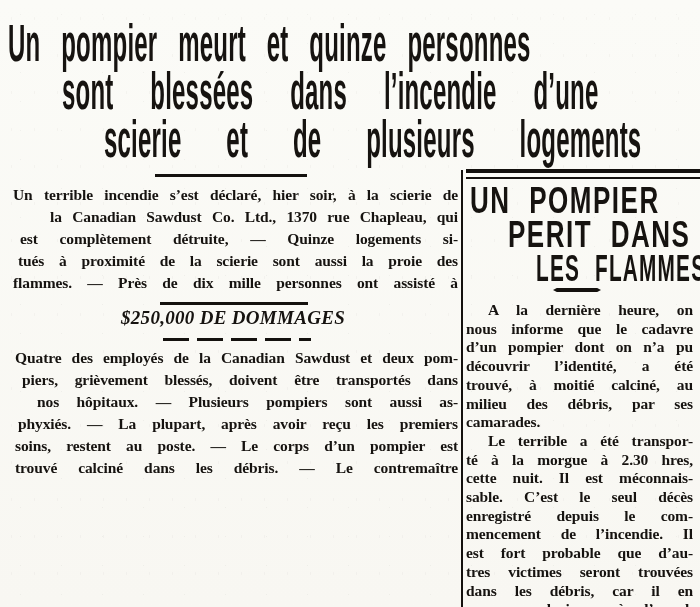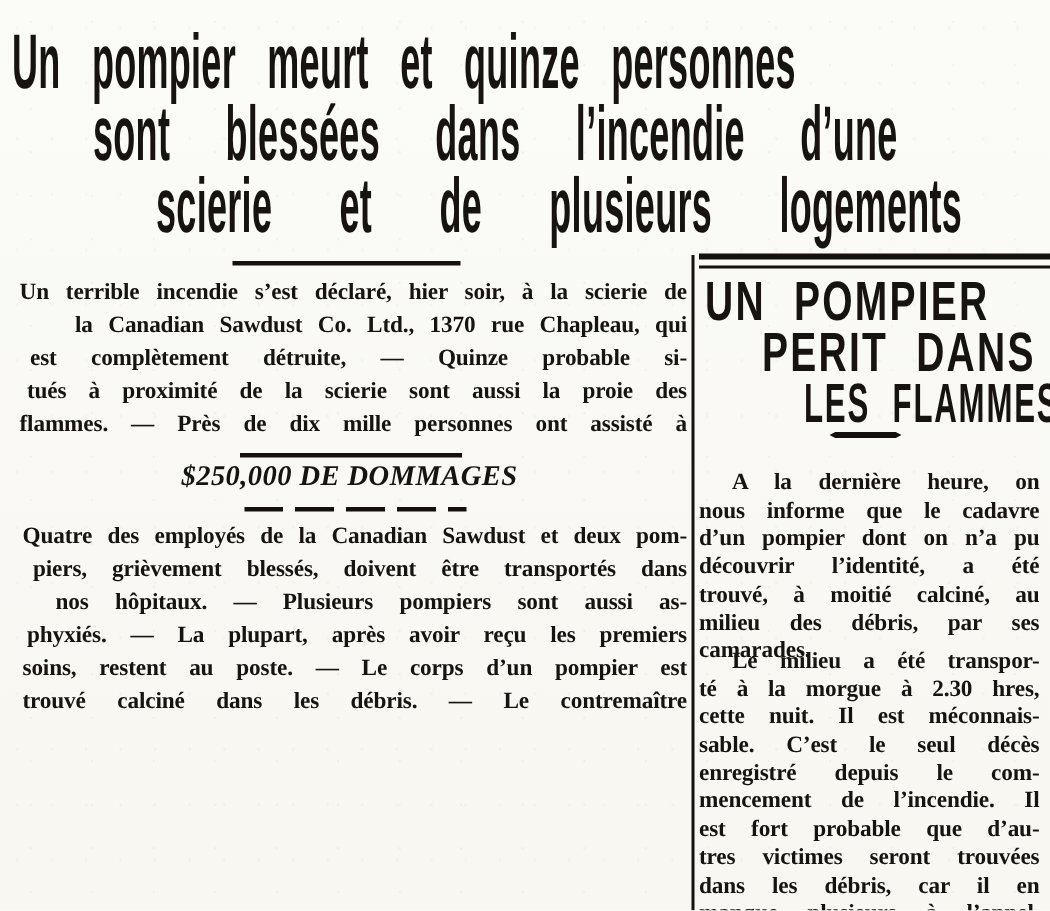--- a/index.html
+++ b/index.html
@@ -68,40 +68,40 @@
   
   .para { position:absolute; font-weight:bold; }
   .jline { text-align:justify; text-align-last:justify; letter-spacing:-0.1px; }
   .jl-last { text-align-last:left; }
 
   .lpara  { left:8px; width:450px; font-size:15.5px; line-height:22px; }
   .lpara1 { top:184px; }
   .lpara2 { top:347px; }
 
   .rpara  { left:466px; width:227px; font-size:15.5px; line-height:18.7px; }
-  .rpara1 { top:313px; }
+  .rpara1 { top:301px; }
   .rpara2 { top:431.9px; }
 </style>
 </head>
 <body>
 
 <div class="page">
 
   <div class="hl hl1">Un pompier meurt et quinze personnes</div>
   <div class="hl hl2">sont blessées dans l’incendie d’une</div>
   <div class="hl hl3">scierie et de plusieurs logements</div>
 
   <div class="rule rule-lead-top"></div>
   <div class="rule rule-right-top"></div>
   <div class="rule divider-v"></div>
 
   <div class="para lpara lpara1">
     <div class="jline" style="margin-left:5px">Un terrible incendie s’est déclaré, hier soir, à la scierie de</div>
     <div class="jline" style="margin-left:42px">la Canadian Sawdust Co. Ltd., 1370 rue Chapleau, qui</div>
-    <div class="jline" style="margin-left:12px">est complètement détruite, — Quinze probable si-</div>
+    <div class="jline" style="margin-left:12px">est complètement détruite, — Quinze logements si-</div>
     <div class="jline" style="margin-left:10px">tués à proximité de la scierie sont aussi la proie des</div>
     <div class="jline" style="margin-left:5px">flammes. — Près de dix mille personnes ont assisté à</div>
   </div>
 
   <div class="rule rule-sub-top"></div>
   <div class="subhead">$250,000 DE DOMMAGES</div>
   <div class="rule rule-sub-bottom"></div>
 
   <div class="para lpara lpara2">
     <div class="jline" style="margin-left:7px">Quatre des employés de la Canadian Sawdust et deux pom-</div>
@@ -121,21 +121,21 @@
     <div class="jline" style="margin-left:22px">A la dernière heure, on</div>
     <div class="jline">nous informe que le cadavre</div>
     <div class="jline">d’un pompier dont on n’a pu</div>
     <div class="jline">découvrir l’identité, a été</div>
     <div class="jline">trouvé, à moitié calciné, au</div>
     <div class="jline">milieu des débris, par ses</div>
     <div class="jline jl-last">camarades.</div>
   </div>
 
   <div class="para rpara rpara2">
-    <div class="jline" style="margin-left:22px">Le milieu a été transpor-</div>
+    <div class="jline" style="margin-left:22px">Le terrible a été transpor-</div>
     <div class="jline">té à la morgue à 2.30 hres,</div>
     <div class="jline">cette nuit.  Il est méconnais-</div>
     <div class="jline">sable.  C’est le seul décès</div>
     <div class="jline">enregistré depuis le com-</div>
     <div class="jline">mencement de l’incendie. Il</div>
     <div class="jline">est fort probable que d’au-</div>
     <div class="jline">tres victimes seront trouvées</div>
     <div class="jline">dans les débris, car il en</div>
     <div class="jline">manque plusieurs à l’appel.</div>
   </div>

